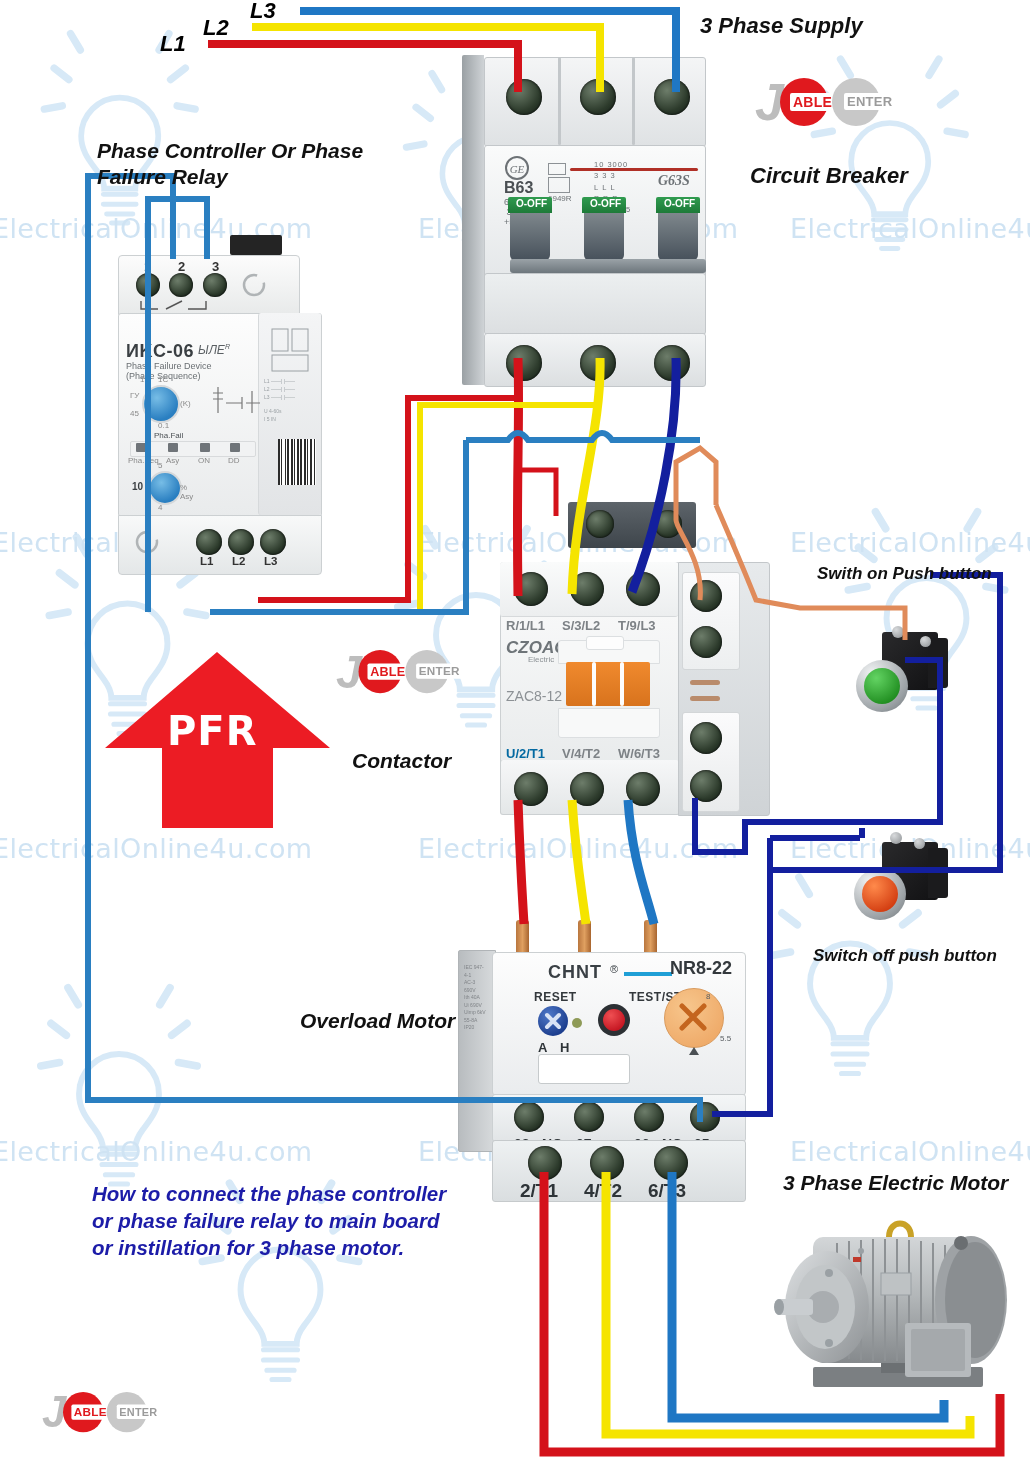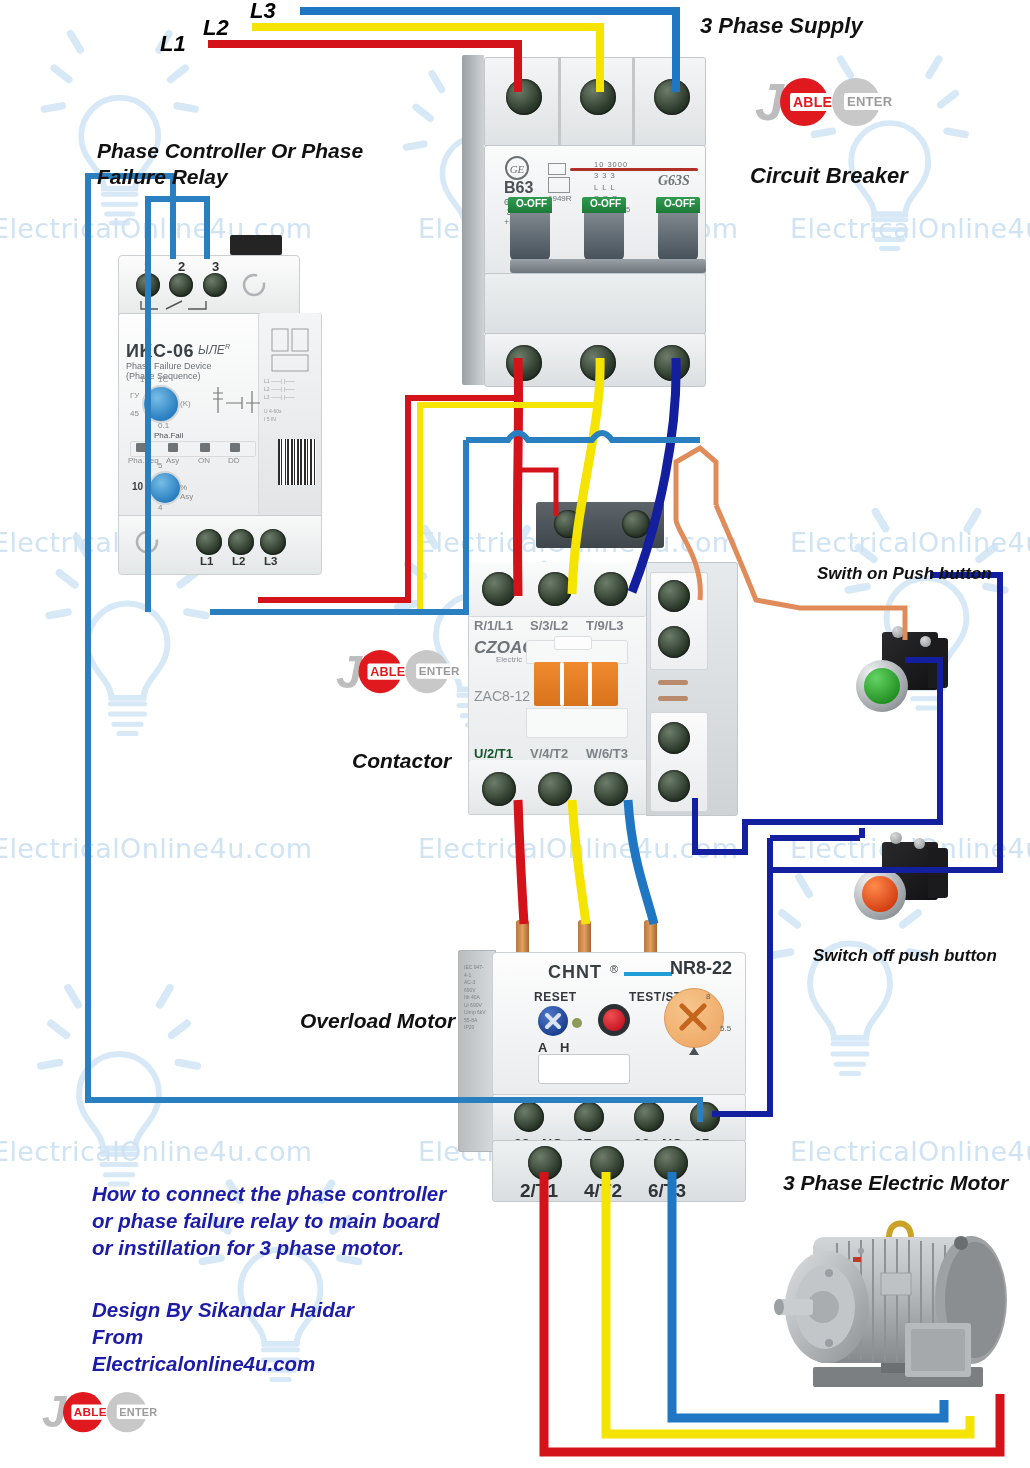--- a/index.html
+++ b/index.html
@@ -258,21 +258,21 @@
       <circle cx="13" cy="13" r="10" fill="none" stroke="#b0b4b6" stroke-width="2.5" stroke-dasharray="50 10"></circle>
     </svg>
     <div class="term" style="left:86px;top:286px;width:26px;height:26px;"></div>
     <div class="term" style="left:118px;top:286px;width:26px;height:26px;"></div>
     <div class="term" style="left:150px;top:286px;width:26px;height:26px;"></div>
     <div class="termlbl" style="left:90px;top:312px;color:#333;">L1</div>
     <div class="termlbl" style="left:122px;top:312px;color:#333;">L2</div>
     <div class="termlbl" style="left:154px;top:312px;color:#333;">L3</div>
   </div>
 
-  <div class="dev" style="left:458px;top:500px;width:290px;height:320px;">
+  <div class="dev" style="left:490px;top:500px;width:290px;height:320px;">
 
     <div class="shell" style="left:78px;top:2px;width:128px;height:46px;background:linear-gradient(180deg,#5d646a,#3e454b);border-radius:3px;"></div>
     <div class="term" style="left:96px;top:10px;width:28px;height:28px;"></div>
     <div class="term" style="left:164px;top:10px;width:28px;height:28px;"></div>
 
     <div class="shell" style="left:10px;top:62px;width:178px;height:232px;background:linear-gradient(180deg,#fcfcfc,#e6e9ea);border:1px solid #ccd0d2;border-radius:3px;"></div>
 
     <div class="shell" style="left:10px;top:62px;width:178px;height:54px;background:linear-gradient(180deg,#fafbfb,#eceeef);border-bottom:1px solid #d6d9db;"></div>
     <div class="term" style="left:24px;top:72px;width:34px;height:34px;"></div>
     <div class="term" style="left:80px;top:72px;width:34px;height:34px;"></div>
@@ -285,21 +285,21 @@
     <div style="position:absolute;left:38px;top:155px;font-size:8px;color:#8c9195;">Electric</div>
     <div style="position:absolute;left:16px;top:188px;font-size:14px;color:#8c9195;">ZAC8-12</div>
 
     <div class="shell" style="left:68px;top:140px;width:100px;height:22px;background:#f7f8f8;border:1px solid #dcdfe1;border-radius:3px 3px 0 0;"></div>
     <div class="shell" style="left:96px;top:136px;width:36px;height:12px;background:#fdfdfd;border:1px solid #dcdfe1;"></div>
     <div class="shell" style="left:76px;top:162px;width:84px;height:44px;background:linear-gradient(180deg,#f08a2e,#d8731d);border-radius:2px;"></div>
     <div class="shell" style="left:102px;top:162px;width:4px;height:44px;background:#fdfdfd;"></div>
     <div class="shell" style="left:130px;top:162px;width:4px;height:44px;background:#fdfdfd;"></div>
     <div class="shell" style="left:68px;top:208px;width:100px;height:28px;background:#f8f9f9;border:1px solid #dcdfe1;border-radius:0 0 3px 3px;"></div>
 
-    <div class="termlbl" style="left:16px;top:246px;font-size:13px;color:#14532d;">U/2/T1</div>
+    <div class="termlbl" style="left:16px;top:246px;font-size:13px;color:#0369a1;">U/2/T1</div>
     <div class="termlbl" style="left:72px;top:246px;font-size:13px;color:#7d8286;">V/4/T2</div>
     <div class="termlbl" style="left:128px;top:246px;font-size:13px;color:#7d8286;">W/6/T3</div>
     <div class="shell" style="left:10px;top:260px;width:178px;height:54px;background:linear-gradient(180deg,#f6f7f8,#e4e7e8);border:1px solid #ccd0d2;border-top:none;"></div>
     <div class="term" style="left:24px;top:272px;width:34px;height:34px;"></div>
     <div class="term" style="left:80px;top:272px;width:34px;height:34px;"></div>
     <div class="term" style="left:136px;top:272px;width:34px;height:34px;"></div>
 
     <div class="shell" style="left:188px;top:62px;width:90px;height:252px;background:linear-gradient(180deg,#e7eaec,#cfd3d6);border:1px solid #c3c7ca;border-radius:0 3px 3px 0;"></div>
     <div class="shell" style="left:192px;top:72px;width:56px;height:96px;background:linear-gradient(180deg,#fbfbfc,#edeff0);border:1px solid #d3d6d8;"></div>
     <div class="term" style="left:200px;top:80px;width:32px;height:32px;"></div>
@@ -339,21 +339,21 @@
     <div style="position:absolute;left:140px;top:74px;width:32px;height:32px;border-radius:50%;background:#2c3034;"></div>
     <div style="position:absolute;left:145px;top:79px;width:22px;height:22px;border-radius:50%;background:radial-gradient(circle at 36% 30%,#ef4f52,#c51622 75%);"></div>
     <div style="position:absolute;left:80px;top:110px;font-size:13px;font-weight:bold;color:#2e3438;">A</div>
     <div style="position:absolute;left:102px;top:110px;font-size:13px;font-weight:bold;color:#2e3438;">H</div>
 
     <div style="position:absolute;left:206px;top:58px;width:58px;height:58px;border-radius:50%;background:radial-gradient(circle at 38% 32%,#f7c68c,#efab6a 75%);border:1px solid #d99a5c;"></div>
     <svg style="position:absolute;left:220px;top:72px;width:30px;height:30px;">
       <path d="M4,4 L26,26 M26,4 L4,26" stroke="#c4651e" stroke-width="5" stroke-linecap="round"></path>
     </svg>
     <div class="sm" style="left:248px;top:62px;color:#5a5f63;">8</div>
-    <div class="sm" style="left:222px;top:94px;color:#5a5f63;padding-left:40px;">5.5</div>
+    <div class="sm" style="left:222px;top:104px;color:#5a5f63;padding-left:40px;">5.5</div>
     <div style="position:absolute;left:231px;top:117px;width:0;height:0;border-left:5px solid transparent;border-right:5px solid transparent;border-bottom:8px solid #4b5054;"></div>
 
     <div class="shell" style="left:80px;top:124px;width:90px;height:28px;background:#fff;border:1px solid #c6cacc;"></div>
 
     <div class="shell" style="left:34px;top:164px;width:252px;height:46px;background:linear-gradient(180deg,#f4f6f7,#e2e5e7);border:1px solid #ccd0d2;"></div>
     <div class="term" style="left:56px;top:172px;width:30px;height:30px;"></div>
     <div class="term" style="left:116px;top:172px;width:30px;height:30px;"></div>
     <div class="term" style="left:176px;top:172px;width:30px;height:30px;"></div>
     <div class="term" style="left:232px;top:172px;width:30px;height:30px;"></div>
     <div class="termlbl" style="left:56px;top:206px;font-size:14px;color:#2e3438;">98</div>
@@ -450,20 +450,26 @@
   <div class="lbl" style="left:700px;top:12px;font-size:22px;">3 Phase Supply</div>
   <div class="lbl" style="left:750px;top:162px;font-size:22px;">Circuit Breaker</div>
   <div class="lbl" style="left:97px;top:138px;font-size:21px;">Phase Controller Or  Phase
 Failure Relay</div>
   <div class="lbl" style="left:352px;top:748px;font-size:21px;">Contactor</div>
   <div class="lbl" style="left:300px;top:1008px;font-size:21px;">Overload Motor</div>
   <div class="lbl" style="left:817px;top:563px;font-size:17px;">Swith on Push button</div>
   <div class="lbl" style="left:813px;top:945px;font-size:17px;">Switch off push button</div>
   <div class="lbl" style="left:783px;top:1170px;font-size:21px;">3 Phase Electric Motor</div>
 
+  <div class="pfr" style="left:105px;top:648px;width:225px;height:180px;">
+    <svg viewBox="0 0 225 180" style="width:225px;height:180px;">
+      <polygon points="112,4 225,100 168,100 168,180 57,180 57,100 0,100" fill="#ec1c24"></polygon>
+    </svg>
+    <div class="txt" style="left:62px;top:60px;font-size:40px;">PFR</div>
+  </div>
 
   <div class="jcc" style="left:755px;top:78px;transform:scale(1);transform-origin:left top;">
     <span class="j" style="font-size:52px;line-height:44px;">J</span>
     <span class="ring" style="width:48px;height:48px;background:#e0191e;margin-left:-4px;">
       <i style="right:-2px;top:16px;width:16px;height:16px;border-radius:2px;"></i>
       <span class="rt" style="color:#e0191e;left:10px;top:15px;font-size:14px;background:#fff;padding:1px 3px;border-radius:2px;">ABLE</span>
     </span>
     <span class="ring" style="width:48px;height:48px;background:#c8c8c8;margin-left:4px;">
       <i style="right:-2px;top:16px;width:16px;height:16px;border-radius:2px;"></i>
       <span class="rt" style="color:#9b9b9b;left:12px;top:15px;font-size:13px;background:#fff;padding:1px 3px;border-radius:2px;">ENTER</span>
@@ -490,17 +496,14 @@
     </span>
     <span class="ring" style="width:48px;height:48px;background:#c8c8c8;margin-left:4px;">
       <i style="right:-2px;top:16px;width:16px;height:16px;border-radius:2px;"></i>
       <span class="rt" style="color:#9b9b9b;left:12px;top:15px;font-size:13px;background:#fff;padding:1px 3px;border-radius:2px;">ENTER</span>
     </span>
   </div>
 
   <div class="note" style="left:92px;top:1180px;">How to connect the phase controller
 or  phase failure relay to main board
 or instillation for 3 phase motor.</div>
-  <div class="note" style="left:92px;top:1296px;">Design By Sikandar Haidar
-From
-Electricalonline4u.com</div>
 
 </div>
 
 </body></html>

